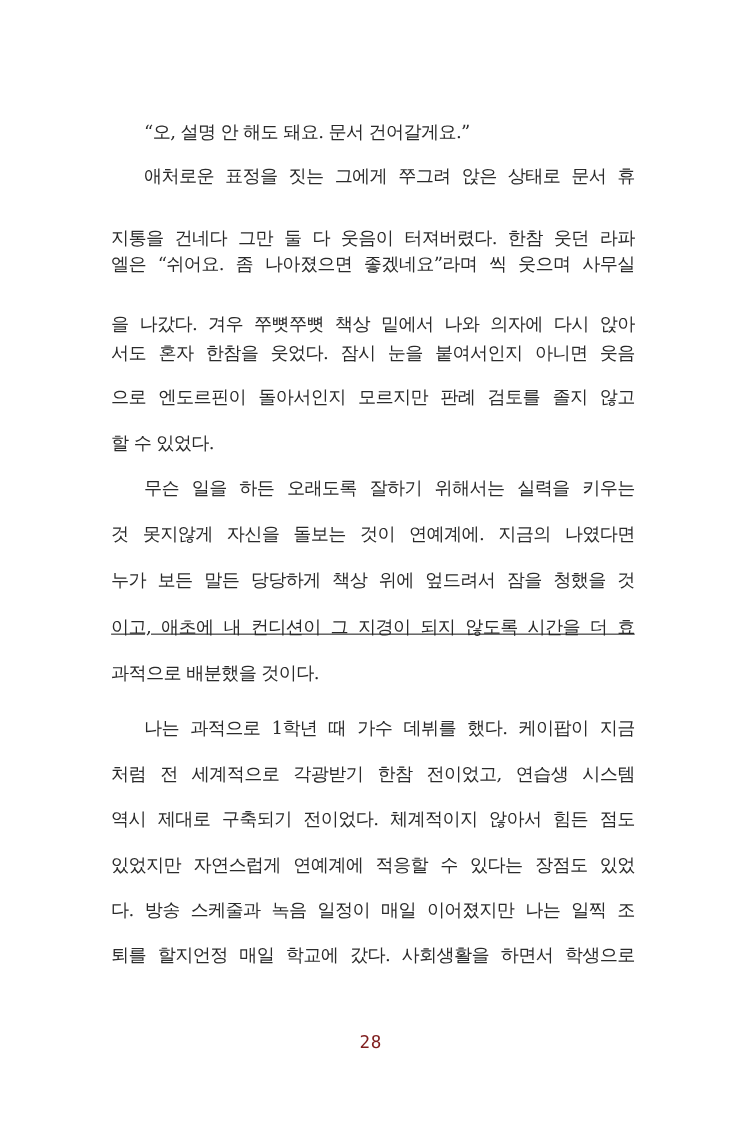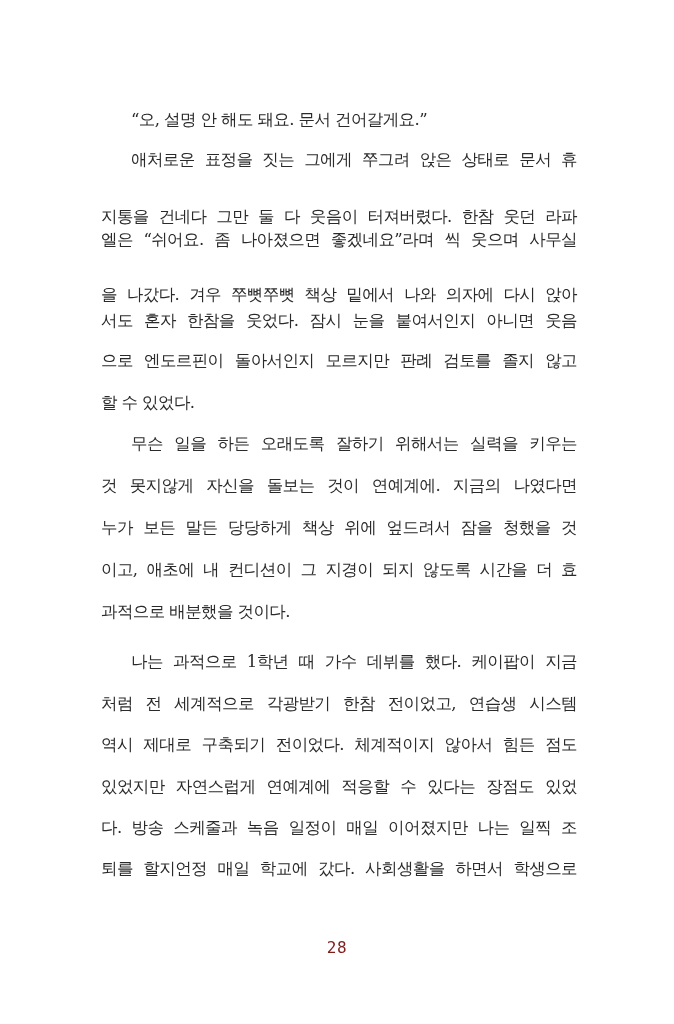--- a/index.html
+++ b/index.html
@@ -67,21 +67,21 @@
     <div class="line indent" style="top:40px;">애처로운 표정을 짓는 그에게 쭈그려 앉은 상태로 문서 휴</div>
     <div class="line" style="top:97px;">지통을 건네다 그만 둘 다 웃음이 터져버렸다. 한참 웃던 라파</div>
     <div class="line" style="top:120px;">엘은 “쉬어요. 좀 나아졌으면 좋겠네요”라며 씩 웃으며 사무실</div>
     <div class="line" style="top:161px;margin-top:14px;">을 나갔다. 겨우 쭈뼛쭈뼛 책상 밑에서 나와 의자에 다시 앉아</div>
     <div class="line" style="top:201px;">서도 혼자 한참을 웃었다. 잠시 눈을 붙여서인지 아니면 웃음</div>
     <div class="line" style="top:241px;">으로 엔도르핀이 돌아서인지 모르지만 판례 검토를 졸지 않고</div>
     <div class="line last" style="top:283px;">할 수 있었다.</div>
     <div class="line indent" style="top:324px;">무슨 일을 하든 오래도록 잘하기 위해서는 실력을 키우는</div>
     <div class="line" style="top:366px;">것 못지않게 자신을 돌보는 것이 연예계에. 지금의 나였다면</div>
     <div class="line" style="top:408px;">누가 보든 말든 당당하게 책상 위에 엎드려서 잠을 청했을 것</div>
-    <div class="line" style="top:450px;">이고, 애초에 내 컨디션이 그 지경이 되지 않도록 시간을 더 효</div>
+    <div class="line" style="top:450px;text-decoration:underline;">이고, 애초에 내 컨디션이 그 지경이 되지 않도록 시간을 더 효</div>
     <div class="line last" style="top:492px;">과적으로 배분했을 것이다.</div>
   </div>
 
   <div class="text-block" style="top:648px;">
     <div class="line indent" style="top:0px;">나는 과적으로 1학년 때 가수 데뷔를 했다. 케이팝이 지금</div>
     <div class="line" style="top:42px;">처럼 전 세계적으로 각광받기 한참 전이었고, 연습생 시스템</div>
     <div class="line" style="top:83px;">역시 제대로 구축되기 전이었다. 체계적이지 않아서 힘든 점도</div>
     <div class="line" style="top:125px;">있었지만 자연스럽게 연예계에 적응할 수 있다는 장점도 있었</div>
     <div class="line" style="top:166px;">다. 방송 스케줄과 녹음 일정이 매일 이어졌지만 나는 일찍 조</div>
     <div class="line" style="top:207px;">퇴를 할지언정 매일 학교에 갔다. 사회생활을 하면서 학생으로</div>

